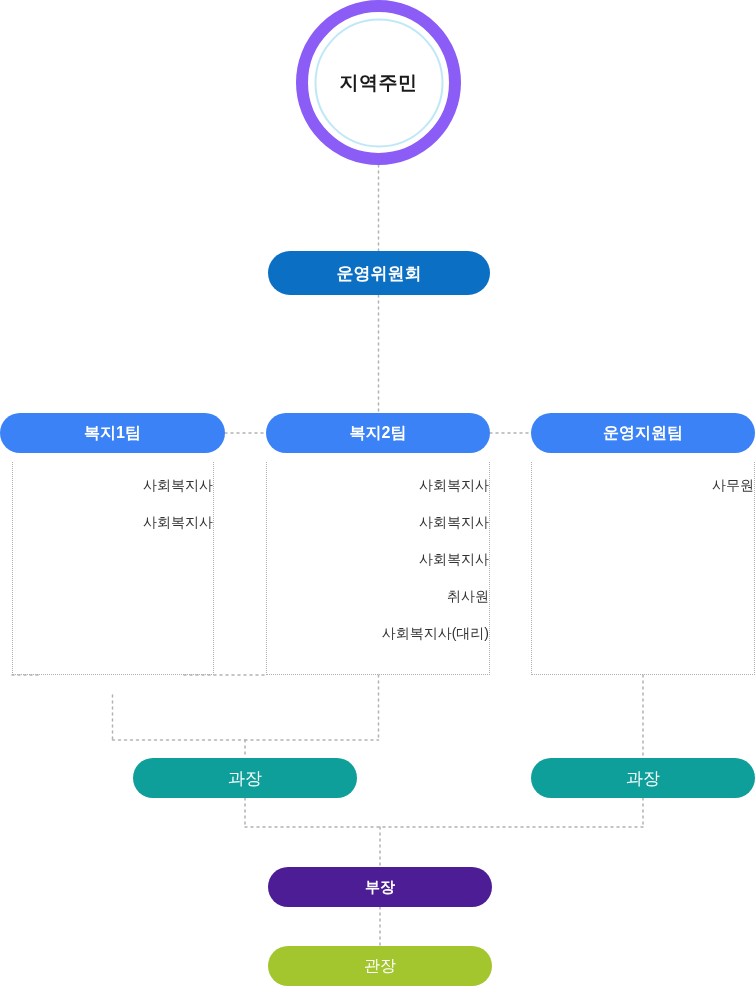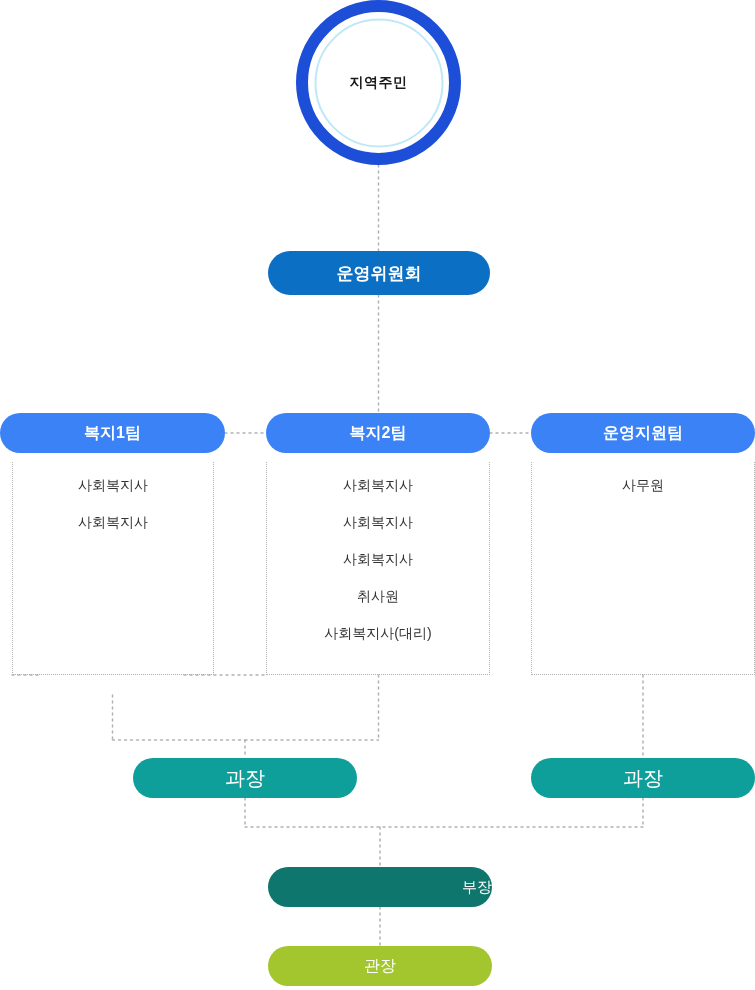--- a/index.html
+++ b/index.html
@@ -37,23 +37,23 @@
   }
 
   
   .circle-node {
     width: 165px;
     height: 165px;
     left: 296px;
     top: 0px;
     border-radius: 50%;
     background: #ffffff;
-    border: 12px solid #1d4ed8;
+    border: 12px solid #8b5cf6;
     color: #1a1a1a;
-    font-size: 14px;
+    font-size: 19px;
     font-weight: bold;
     letter-spacing: 0.5px;
   }
   .circle-node .inner-ring {
     position: absolute;
     left: 50%;
     top: 50%;
     transform: translate(-50%, -50%);
     width: 125px;
     height: 125px;
@@ -93,57 +93,56 @@
     width: 143px;
     height: 40px;
     background: #4cc0dd;
     border-radius: 20px;
     font-size: 16px;
   }
   .pill.manager {
     height: 40px;
     background: #0f9f9b;
     border-radius: 20px;
-    font-size: 20px;
+    font-size: 17px;
     font-weight: normal;
   }
   .pill.manager-1 { left: 133px; top: 758px; width: 224px; }
   .pill.manager-2 { left: 531px; top: 758px; width: 224px; }
 
   .pill.deputy {
     left: 268px;
     top: 867px;
     width: 224px;
     height: 40px;
-    background: #0f766e;
+    background: #4c1d95;
     border-radius: 20px;
     font-size: 15px;
-    font-weight: normal;
-    justify-content: flex-end;
+    font-weight: bold;
   }
   .pill.director {
     left: 268px;
     top: 946px;
     width: 224px;
     height: 40px;
     background: #a3c52e;
     border-radius: 20px;
     font-size: 16px;
     font-weight: normal;
   }
 
   
   .staff-box {
     position: absolute;
     box-sizing: border-box;
     border: 1px dotted #b0b0b0;
     border-top: none;
     display: flex;
     flex-direction: column;
-    align-items: center;
+    align-items: flex-end;
     padding-top: 16px;
     z-index: 1;
     background: transparent;
   }
   .staff-box .staff {
     font-size: 14px;
     color: #333333;
     line-height: 1;
     margin-bottom: 23px;
   }

